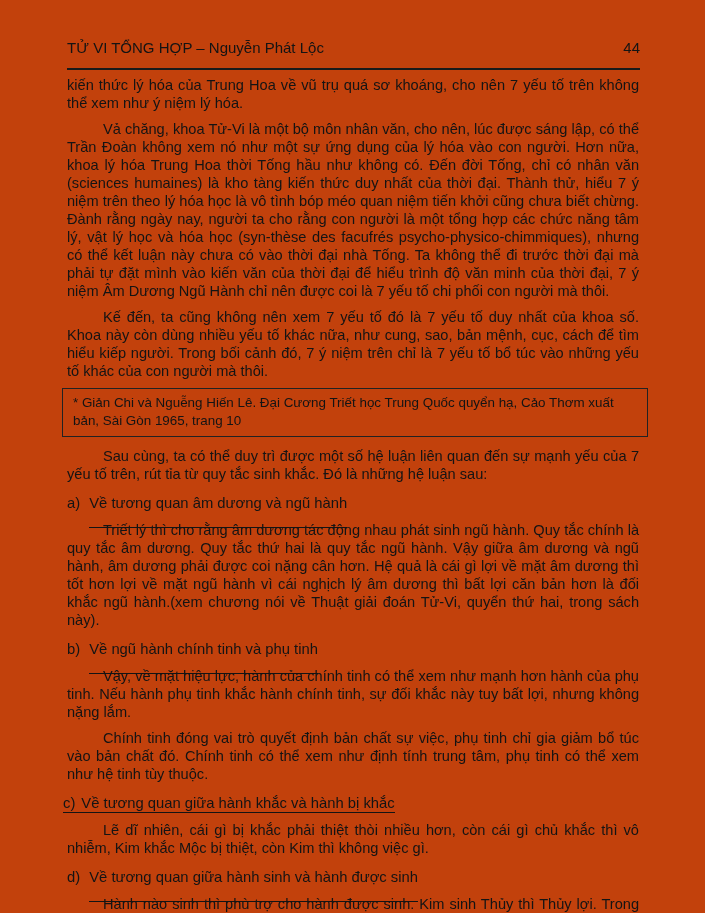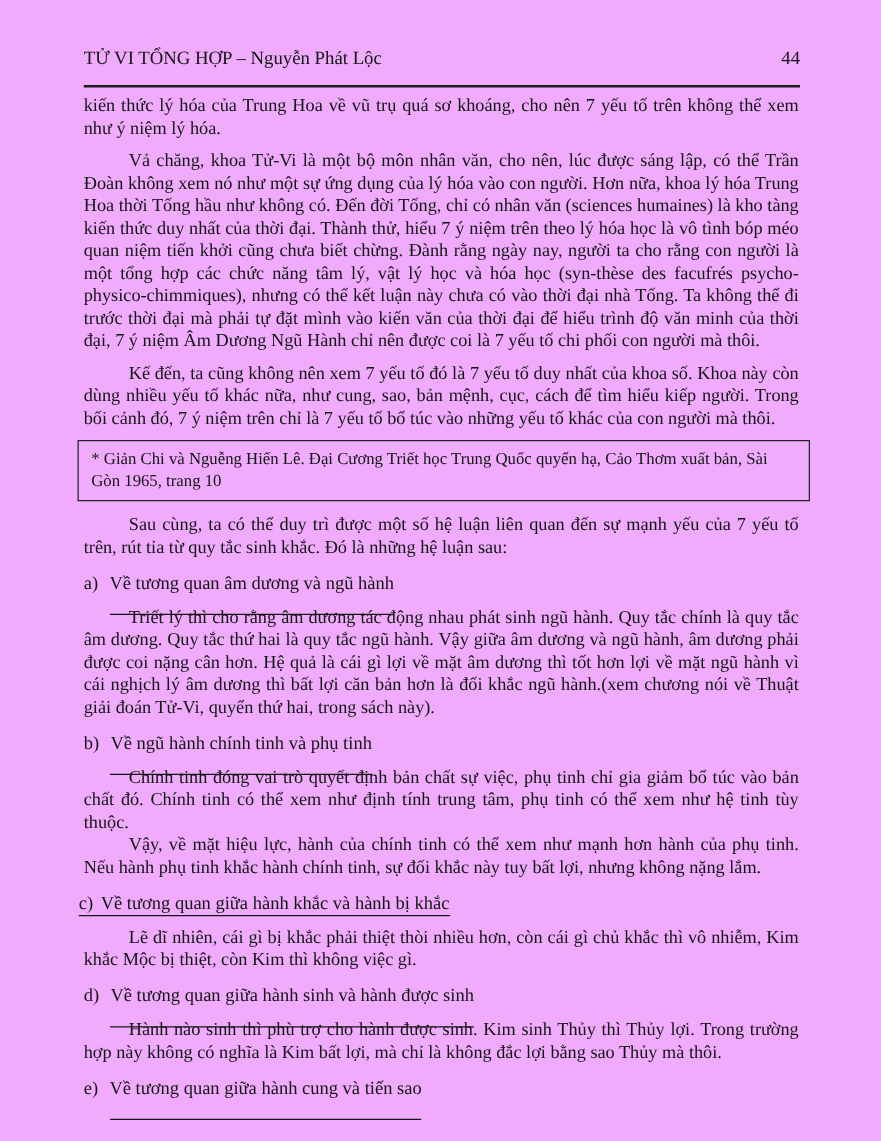--- a/index.html
+++ b/index.html
@@ -4,23 +4,23 @@
 <style>
   html, body {
     margin: 0;
     padding: 0;
     background: #e8e8e8;
   }
   .page {
     position: relative;
     width: 705px;
     height: 913px;
-    background: #f0abfc;
+    background: #c2410c;
     overflow: hidden;
-    font-family: Liberation Serif, serif;
+    font-family: Liberation Sans, sans-serif;
     color: #141414;
   }
   .inner {
     padding: 38px 65px 0 67px;
   }
   .header-row {
     display: flex;
     justify-content: space-between;
     align-items: baseline;
     font-size: 15px;
@@ -105,22 +105,22 @@
       <p class="indent">Sau cùng, ta có thể duy trì được một số hệ luận liên quan đến sự mạnh yếu của 7 yếu tố trên, rút tỉa từ quy tắc sinh khắc.  Đó là những hệ luận sau:</p>
 
       <div class="section-head">
         <span class="head-label">a)</span><span class="underline">Về tương quan âm dương và ngũ hành</span>
       </div>
       <p class="indent">Triết lý thì cho rằng âm dương tác động nhau phát sinh ngũ hành.  Quy tắc chính là quy tắc âm dương.  Quy tắc thứ hai là quy tắc ngũ hành.  Vậy giữa âm dương và ngũ hành, âm dương phải được coi nặng cân hơn.  Hệ quả là cái gì lợi về mặt âm dương thì tốt hơn lợi về mặt ngũ hành vì cái nghịch lý âm dương thì bất lợi căn bản hơn là đối khắc ngũ hành.(xem chương nói về Thuật giải đoán Tử-Vi, quyển thứ hai, trong sách này).</p>
 
       <div class="section-head">
         <span class="head-label">b)</span><span class="underline">Về ngũ hành chính tinh và phụ tinh</span>
       </div>
+      <p class="indent">Vậy, về mặt hiệu lực, hành của chính tinh có thể xem như mạnh hơn hành của phụ tinh. Nếu hành phụ tinh khắc hành chính tinh, sự đối khắc này tuy bất lợi, nhưng không nặng lắm.</p>
       <p class="indent tight">Chính tinh đóng vai trò quyết định bản chất sự việc, phụ tinh chỉ gia giảm bổ túc vào bản chất đó.  Chính tinh có thể xem như định tính trung tâm, phụ tinh có thể xem như hệ tinh tùy thuộc.</p>
-      <p class="indent">Vậy, về mặt hiệu lực, hành của chính tinh có thể xem như mạnh hơn hành của phụ tinh. Nếu hành phụ tinh khắc hành chính tinh, sự đối khắc này tuy bất lợi, nhưng không nặng lắm.</p>
 
       <div class="section-head full-underline">
         <span class="underline-wrap"><span class="head-label">c)</span><span>Về tương quan giữa hành khắc và hành bị khắc</span></span>
       </div>
       <p class="indent">Lẽ dĩ nhiên, cái gì bị khắc phải thiệt thòi nhiều hơn, còn cái gì chủ khắc thì vô nhiễm, Kim khắc Mộc bị thiệt, còn Kim thì không việc gì.</p>
 
       <div class="section-head">
         <span class="head-label">d)</span><span class="underline">Về tương quan giữa hành sinh và hành được sinh</span>
       </div>
       <p class="indent">Hành nào sinh thì phù trợ cho hành được sinh.  Kim sinh Thủy thì Thủy lợi.  Trong trường hợp này không có nghĩa là Kim bất lợi, mà chỉ là không đắc lợi bằng sao Thủy mà thôi.</p>

